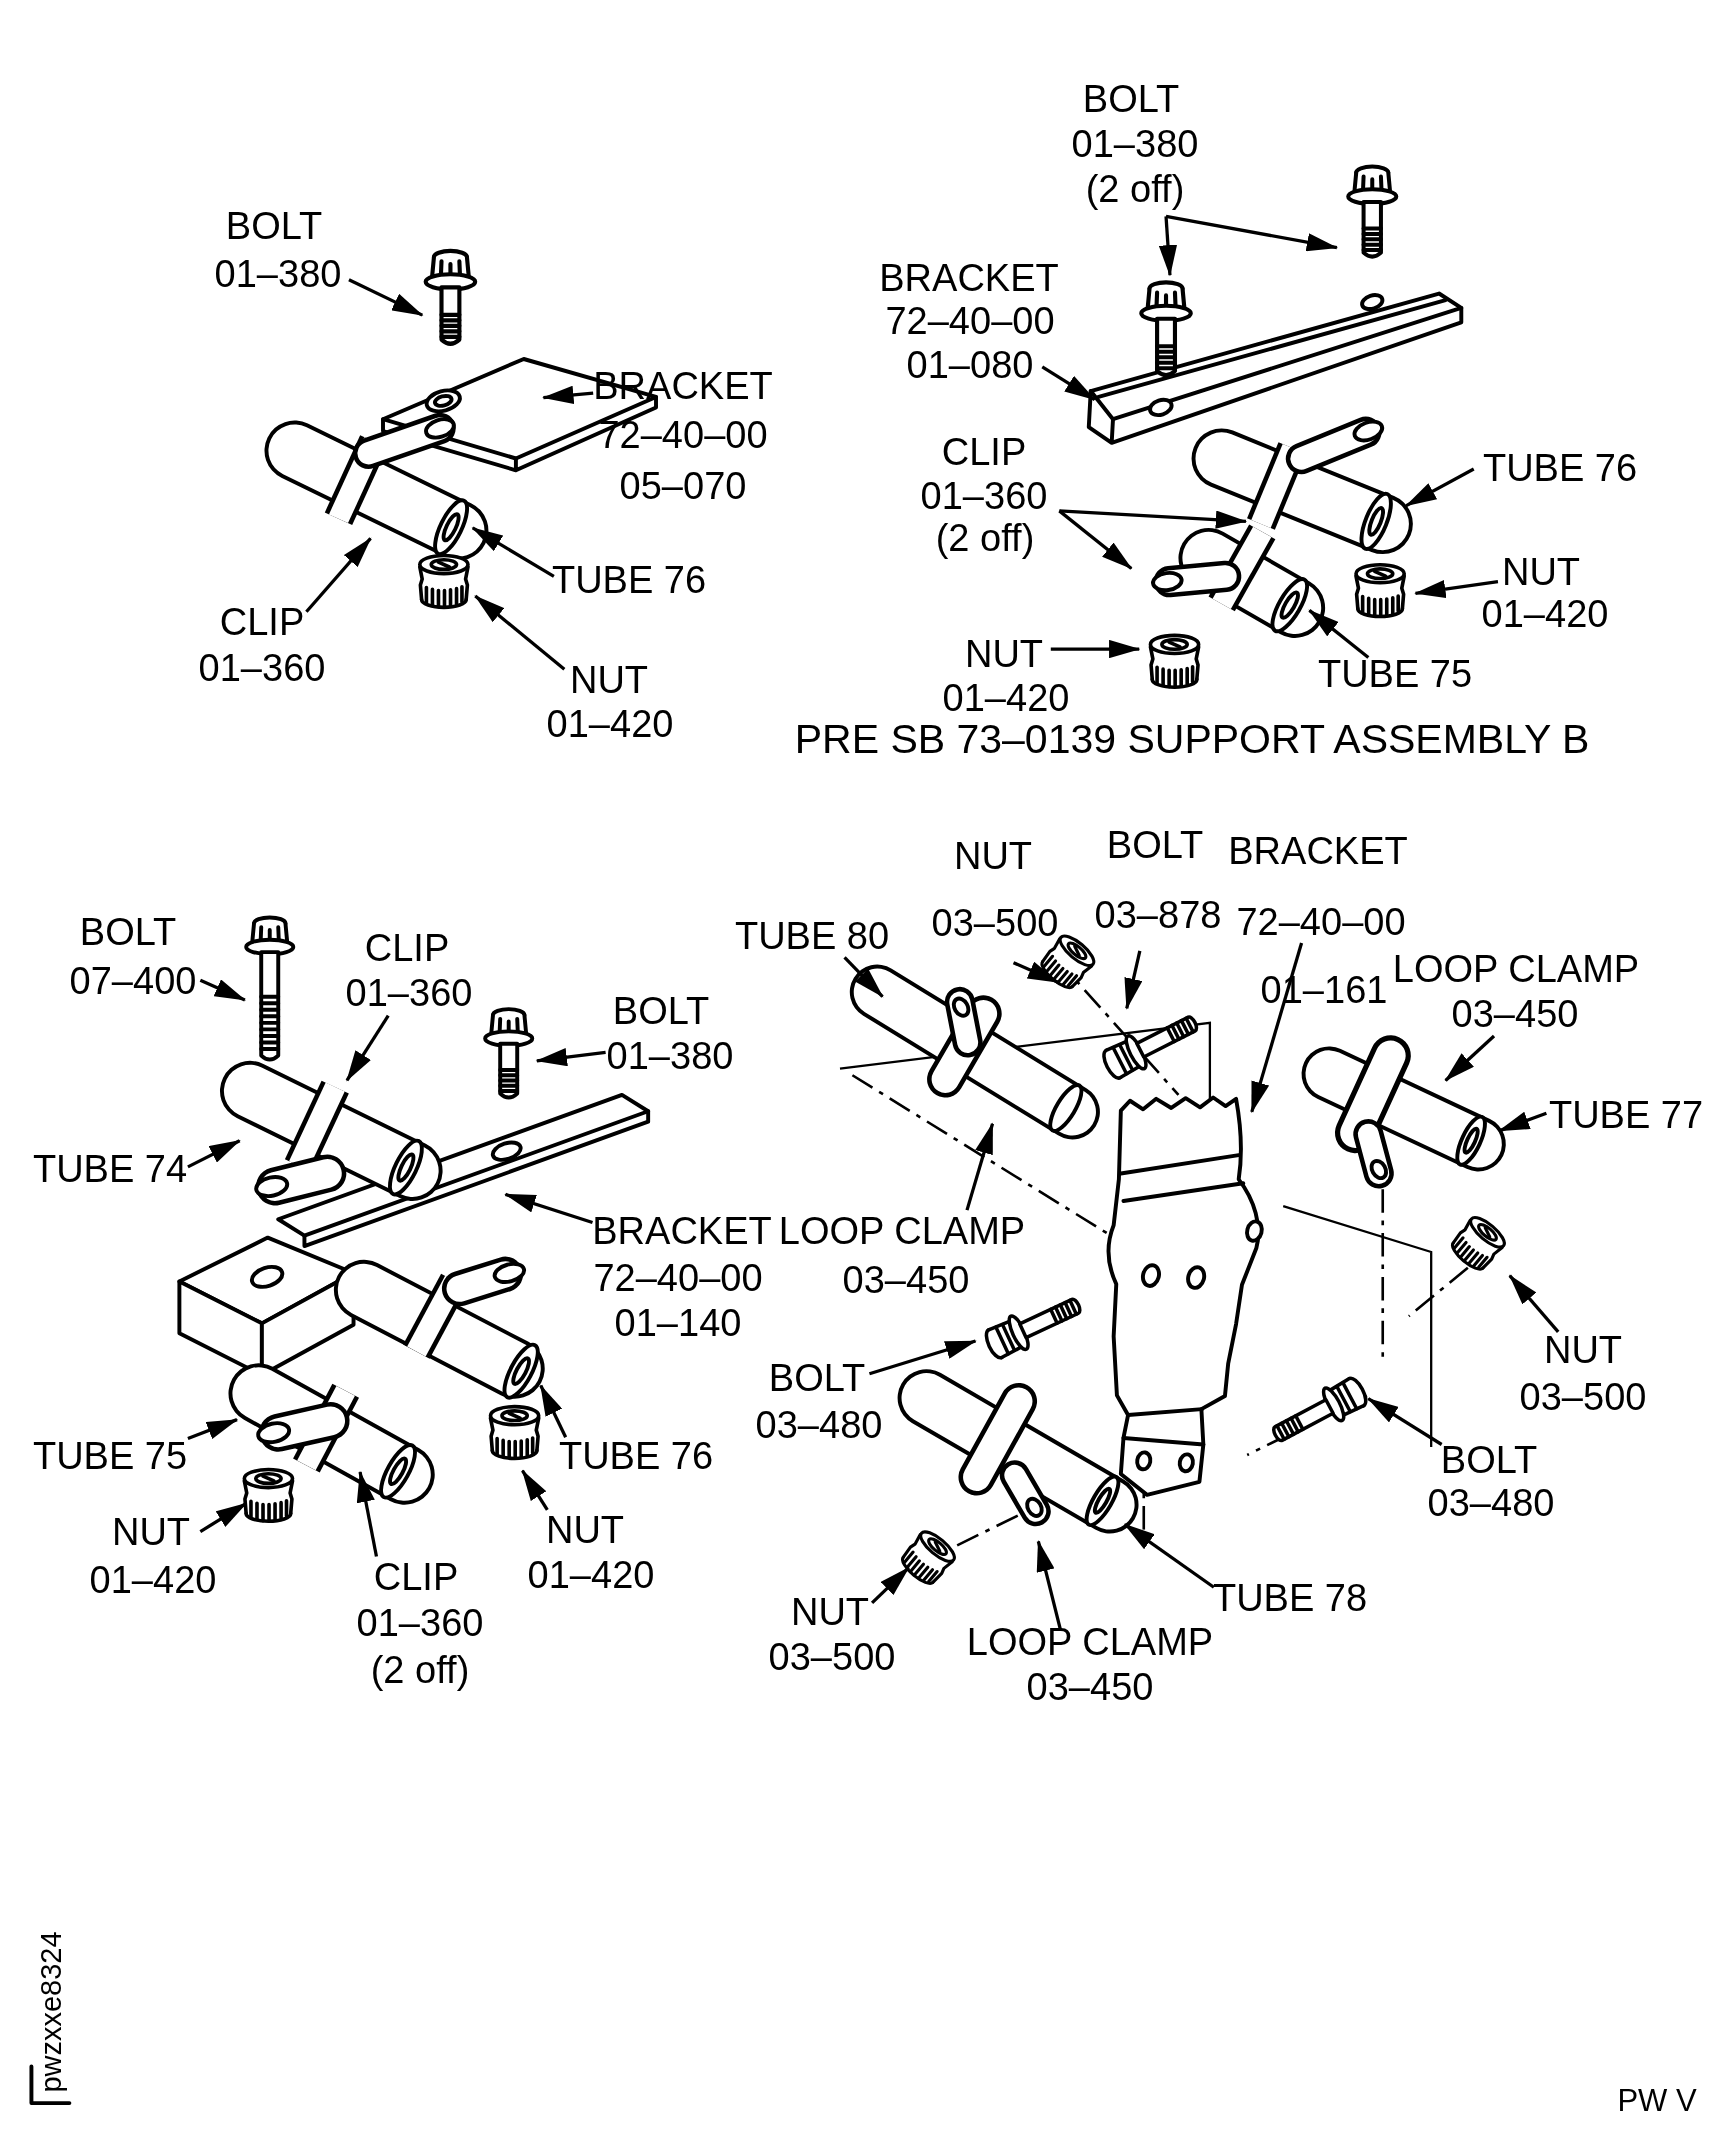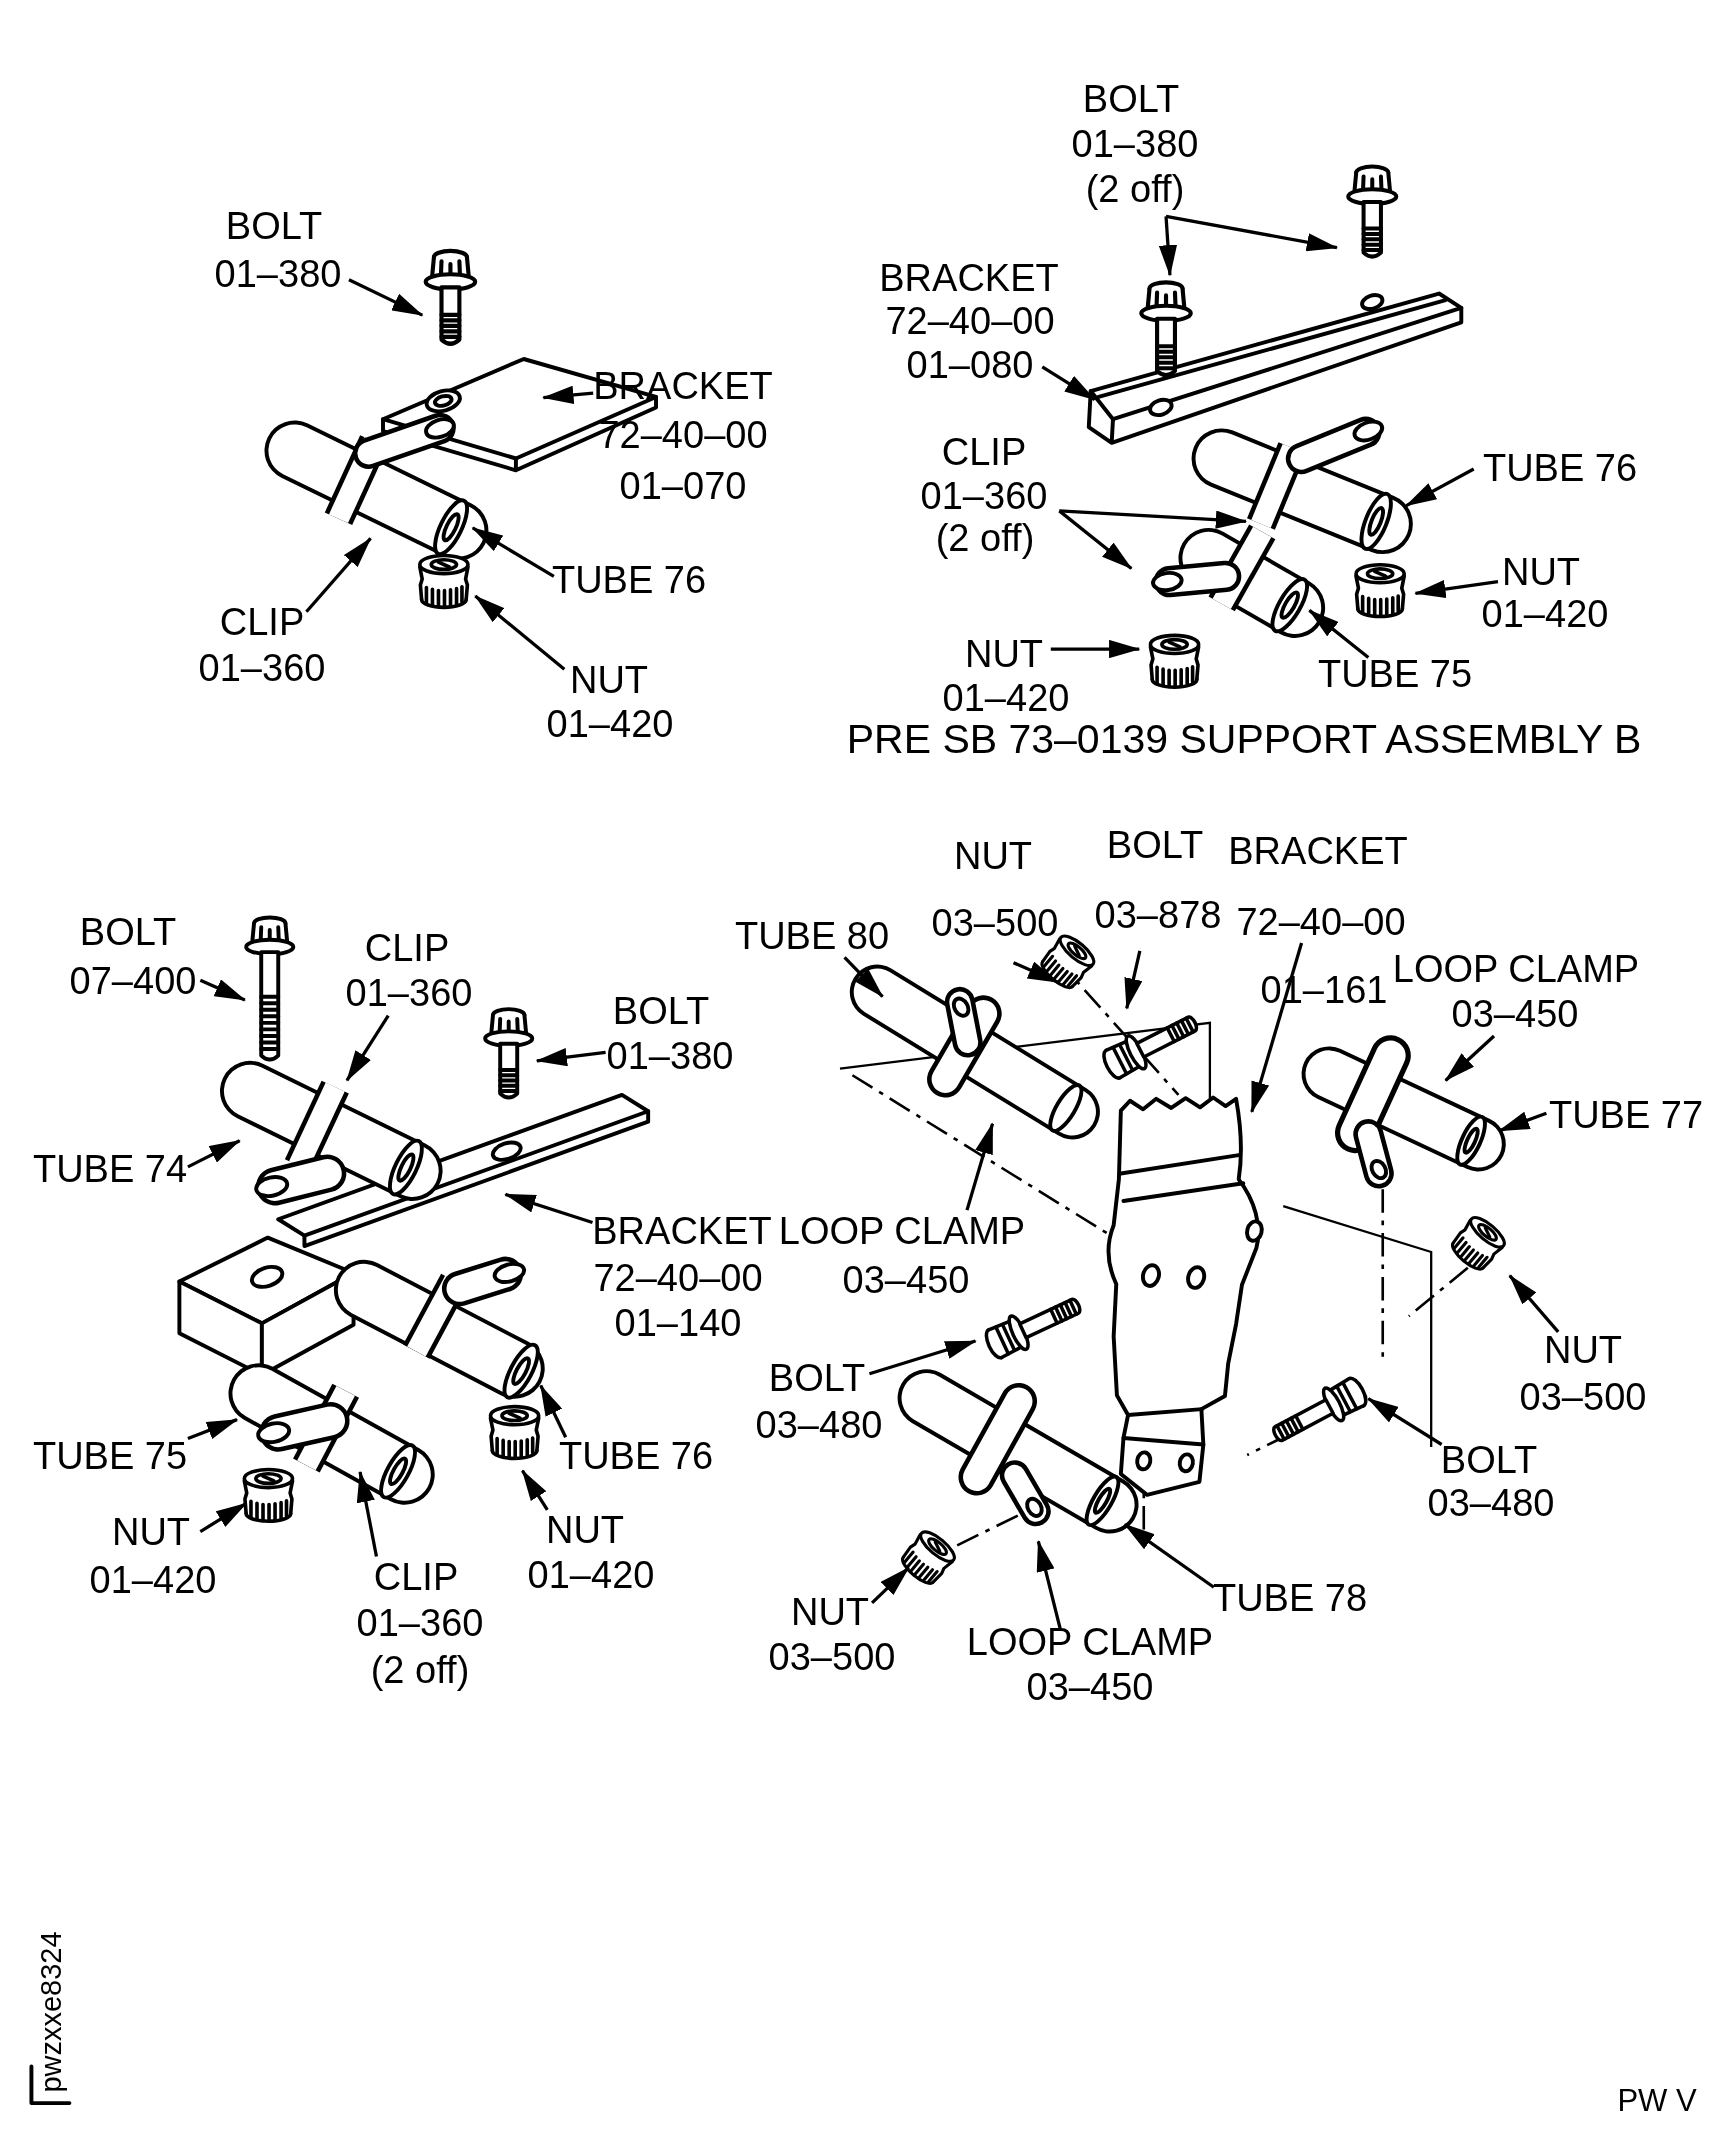--- a/index.html
+++ b/index.html
@@ -274,21 +274,21 @@
     <path class="ar" d="M1854,2424 L1718,2328" marker-end="url(#ah)"></path>
   </g>
 
   <path class="ln" d="M48,3156 L48,3212 L106,3212" stroke-width="5"></path>
 </svg>
 
 <div class="lb" style="left:274px;top:226px">BOLT</div>
 <div class="lb" style="left:278px;top:274px">01–380</div>
 <div class="lb" style="left:683px;top:386px">BRACKET</div>
 <div class="lb" style="left:683px;top:435px">72–40–00</div>
-<div class="lb" style="left:683px;top:486px">01–070</div>
+<div class="lb" style="left:683px;top:486px">05–070</div>
 <div class="lb" style="left:629px;top:580px">TUBE 76</div>
 <div class="lb" style="left:262px;top:622px">CLIP</div>
 <div class="lb" style="left:262px;top:668px">01–360</div>
 <div class="lb" style="left:609px;top:680px">NUT</div>
 <div class="lb" style="left:610px;top:724px">01–420</div>
 
 <div class="lb" style="left:1131px;top:99px">BOLT</div>
 <div class="lb" style="left:1135px;top:144px">01–380</div>
 <div class="lb" style="left:1135px;top:189px">(2 off)</div>
 <div class="lb" style="left:969px;top:278px">BRACKET</div>
@@ -296,21 +296,21 @@
 <div class="lb" style="left:970px;top:365px">01–080</div>
 <div class="lb" style="left:984px;top:452px">CLIP</div>
 <div class="lb" style="left:984px;top:496px">01–360</div>
 <div class="lb" style="left:985px;top:538px">(2 off)</div>
 <div class="lb" style="left:1560px;top:468px">TUBE 76</div>
 <div class="lb" style="left:1541px;top:572px">NUT</div>
 <div class="lb" style="left:1545px;top:614px">01–420</div>
 <div class="lb" style="left:1004px;top:654px">NUT</div>
 <div class="lb" style="left:1006px;top:698px">01–420</div>
 <div class="lb" style="left:1395px;top:674px">TUBE 75</div>
-<div class="lb cap" style="left:1244px;top:739px">PRE SB 73–0139 SUPPORT ASSEMBLY B</div>
+<div class="lb cap" style="left:1192px;top:739px">PRE SB 73–0139 SUPPORT ASSEMBLY B</div>
 
 <div class="lb" style="left:128px;top:932px">BOLT</div>
 <div class="lb" style="left:133px;top:981px">07–400</div>
 <div class="lb" style="left:407px;top:948px">CLIP</div>
 <div class="lb" style="left:409px;top:993px">01–360</div>
 <div class="lb" style="left:661px;top:1011px">BOLT</div>
 <div class="lb" style="left:670px;top:1056px">01–380</div>
 <div class="lb" style="left:110px;top:1169px">TUBE 74</div>
 <div class="lb" style="left:682px;top:1231px">BRACKET</div>
 <div class="lb" style="left:678px;top:1278px">72–40–00</div>

